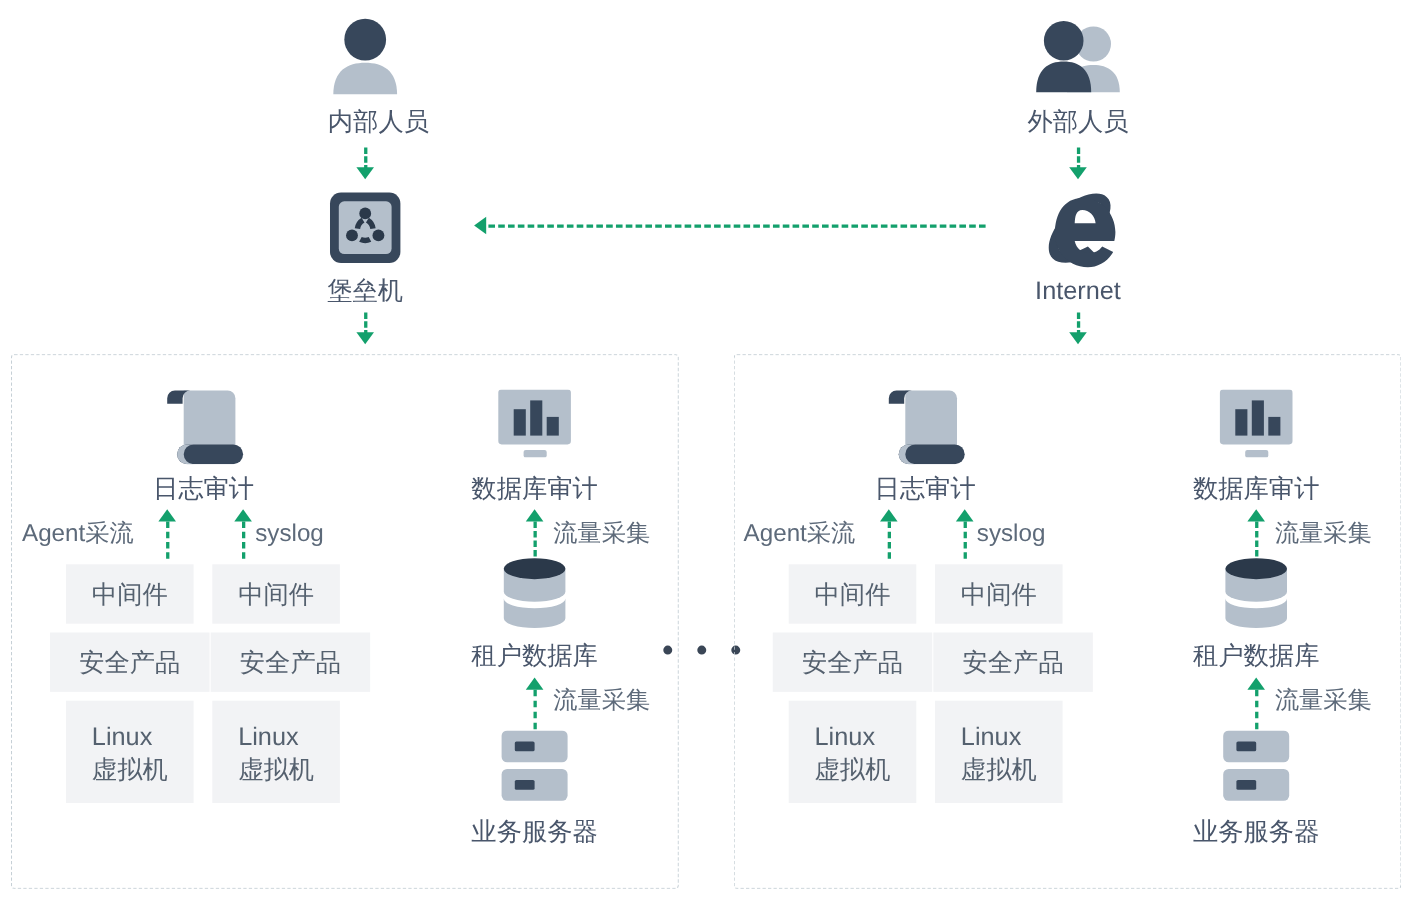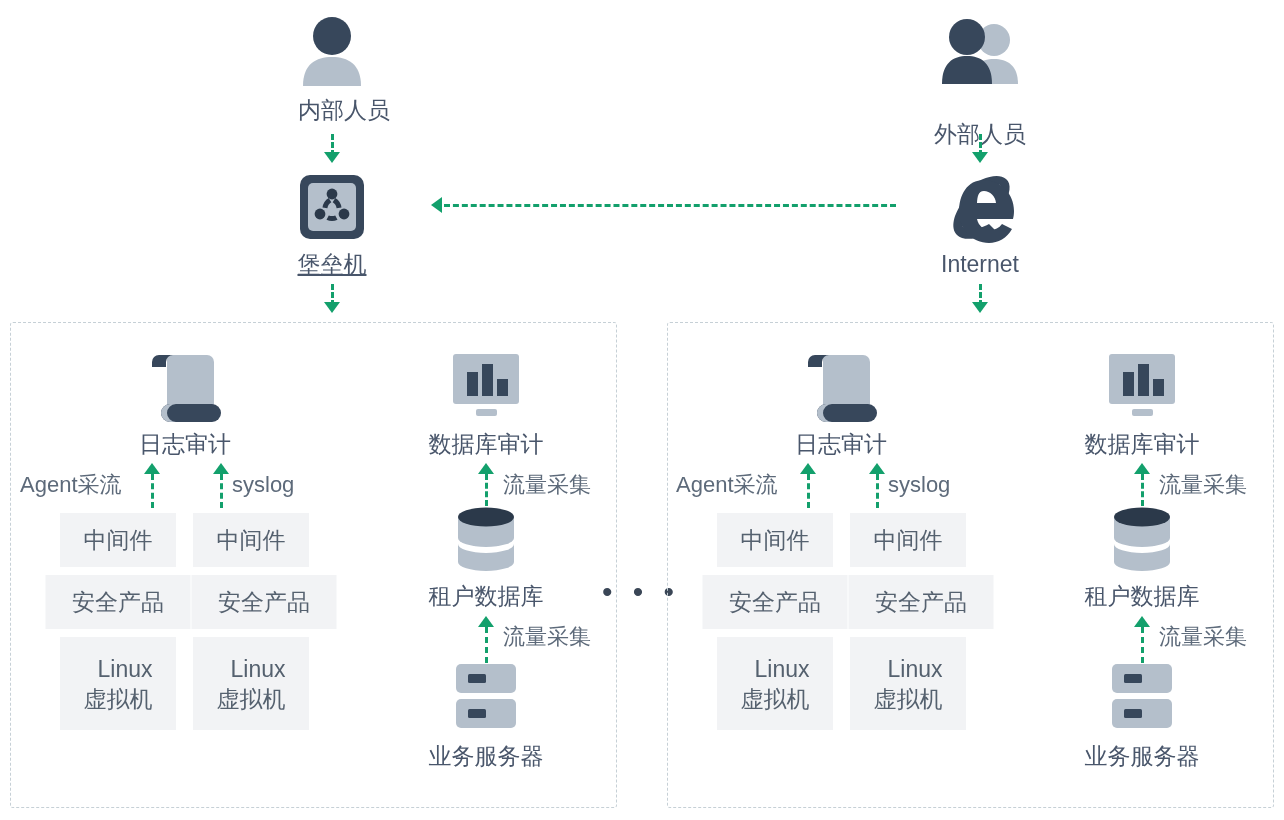--- a/index.html
+++ b/index.html
@@ -43,21 +43,21 @@
   .arrow-left{
     position:absolute;width:0;height:0;
     border-top:8px solid transparent;border-bottom:8px solid transparent;
     border-right:11px solid #13a06c;
   }
 
   
   .stackbox{
     position:absolute;background:#f2f3f5;color:#55616f;
     display:flex;align-items:center;justify-content:center;
-    text-align:right;font-size:23px;line-height:30px;
+    text-align:left;font-size:23px;line-height:30px;
     transform:translateX(-50%);
   }
 
   
   .ellipsis{
     position:absolute;color:#3a4656;font-size:30px;letter-spacing:6px;
     transform:translateX(-50%);
   }
 
   
@@ -86,34 +86,34 @@
       <g fill="#2b394a">
         <circle cx="33" cy="20" r="5.4"></circle>
         <circle cx="21" cy="40" r="5.4"></circle>
         <circle cx="45" cy="40" r="5.4"></circle>
         <path d="M23.5 33.5 a13 13 0 0 1 6.2 -9.6 l2.6 4.3 a8 8 0 0 0 -3.9 6 Z"></path>
         <path d="M42.5 33.5 a13 13 0 0 0 -6.2 -9.6 l-2.6 4.3 a8 8 0 0 1 3.9 6 Z"></path>
         <path d="M27.5 45.8 a13 13 0 0 0 11 0 l-2.3 -4.4 a8 8 0 0 1 -6.4 0 Z"></path>
       </g>
     </svg>
   </div>
-  <div class="label" style="left:332px;top:250px;text-decoration:underline;">堡垒机</div>
+  <div class="label" style="left:332px;top:250px;">堡垒机</div>
 
   <div class="vconn" style="left:331px;top:284px;height:22px;"></div>
   <div class="arrow-down" style="left:324px;top:302px;"></div>
 
   <div class="icon" style="left:980px;top:18px;">
     <svg width="78" height="66" viewBox="0 0 78 66">
       <circle cx="53" cy="22" r="16" fill="#b4bfcb"></circle>
       <path d="M29 66 C29 47 40 41 53 41 C66 41 77 47 77 66 Z" fill="#b4bfcb"></path>
       <circle cx="26" cy="19" r="18" fill="#37475b"></circle>
       <path d="M1 66 C1 45 12 38 26 38 C40 38 51 45 51 66 Z" fill="#37475b"></path>
     </svg>
   </div>
-  <div class="label" style="left:980px;top:96px;margin-top:24px;">外部人员</div>
+  <div class="label" style="left:980px;top:96px;">外部人员</div>
 
   <div class="vconn" style="left:979px;top:134px;height:22px;"></div>
   <div class="arrow-down" style="left:972px;top:152px;"></div>
 
   <div class="icon" style="left:981px;top:170px;">
     <svg width="82" height="74" viewBox="0 0 82 74">
       <g fill="#37475b">
         <path d="M27 19 C40 8 58 2 66 9 C72 14 70 24 64 34 L57 29 C61 23 63 17 60 15 C56 12 45 16 35 24 Z"></path>
         <path d="M55 60 C42 69 24 72 17 65 C10 58 14 44 22 33 L29 38 C23 46 20 55 24 58 C28 62 40 59 49 54 Z"></path>
         <path d="M44 10 C61 10 74 24 74 41 C74 44 73.6 47 73 49 L37 49 C38.5 56 44 60 50 60 C55 60 59 58 62 54 L72 59 C67 68 58 73 49 73 C32 73 19 59 19 42 C19 25 27 10 44 10 Z M44 21 C38 21 37.5 27 37 33 L56 33 C55.5 26 50 21 44 21 Z"></path>

